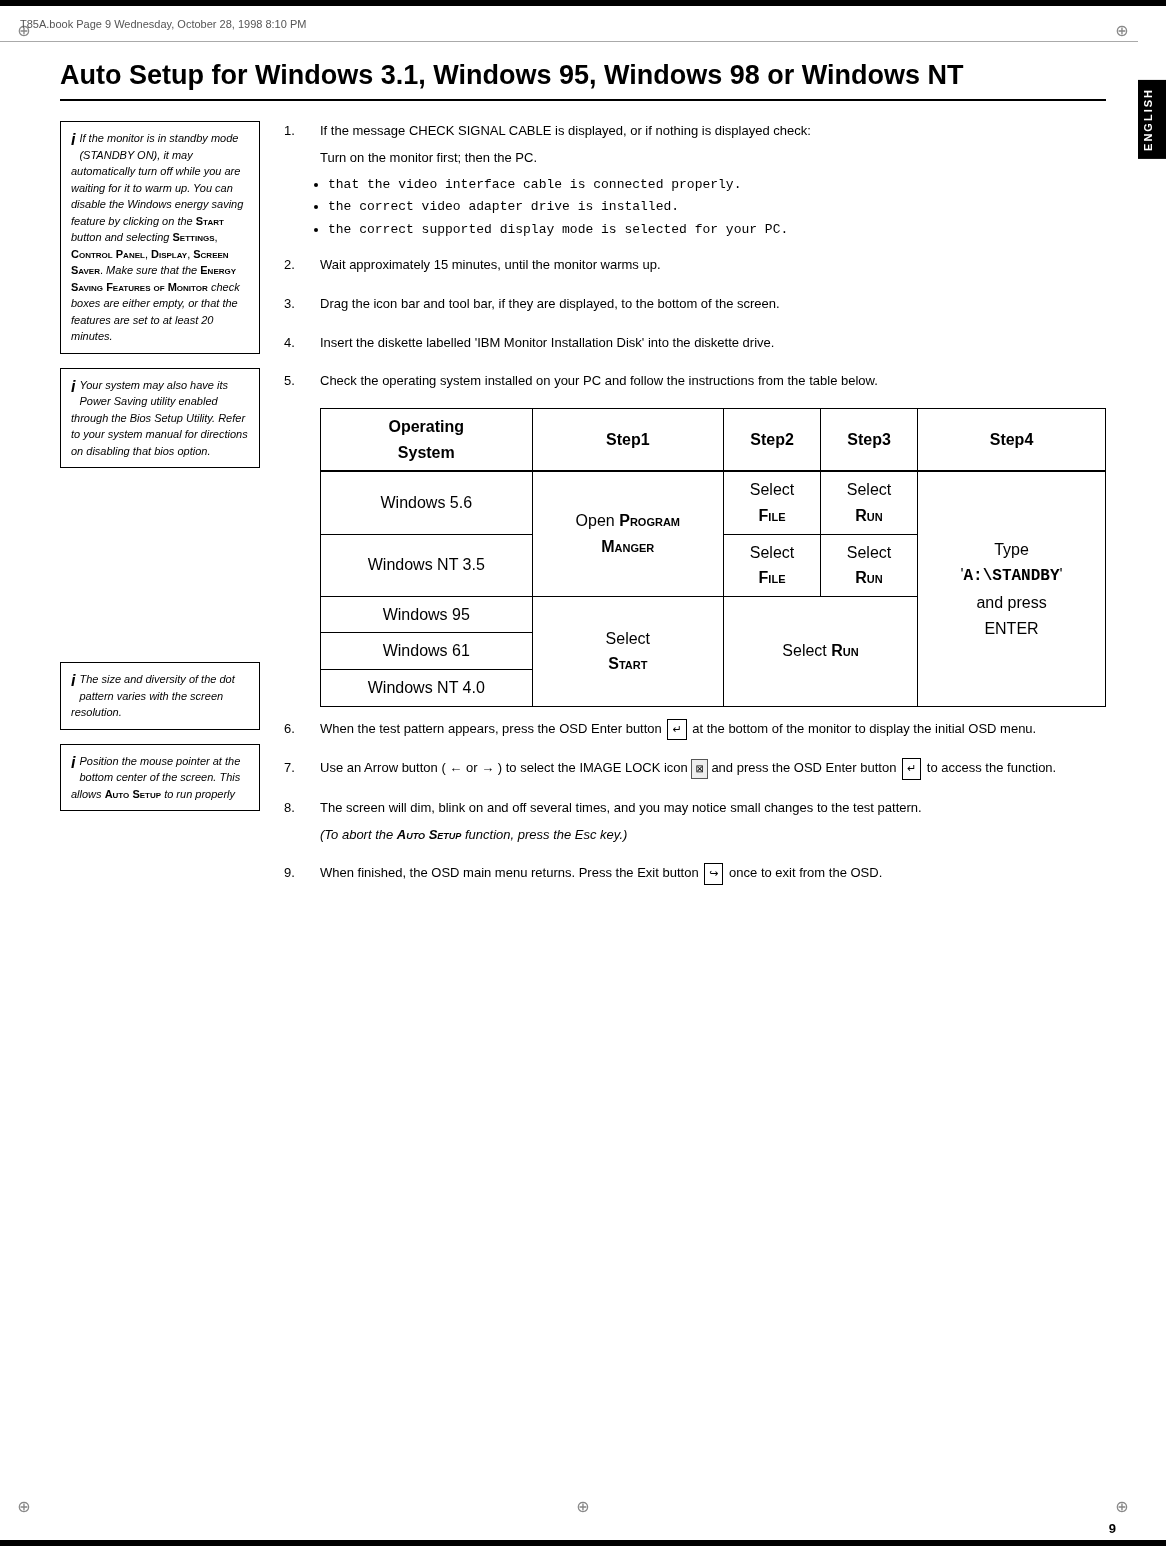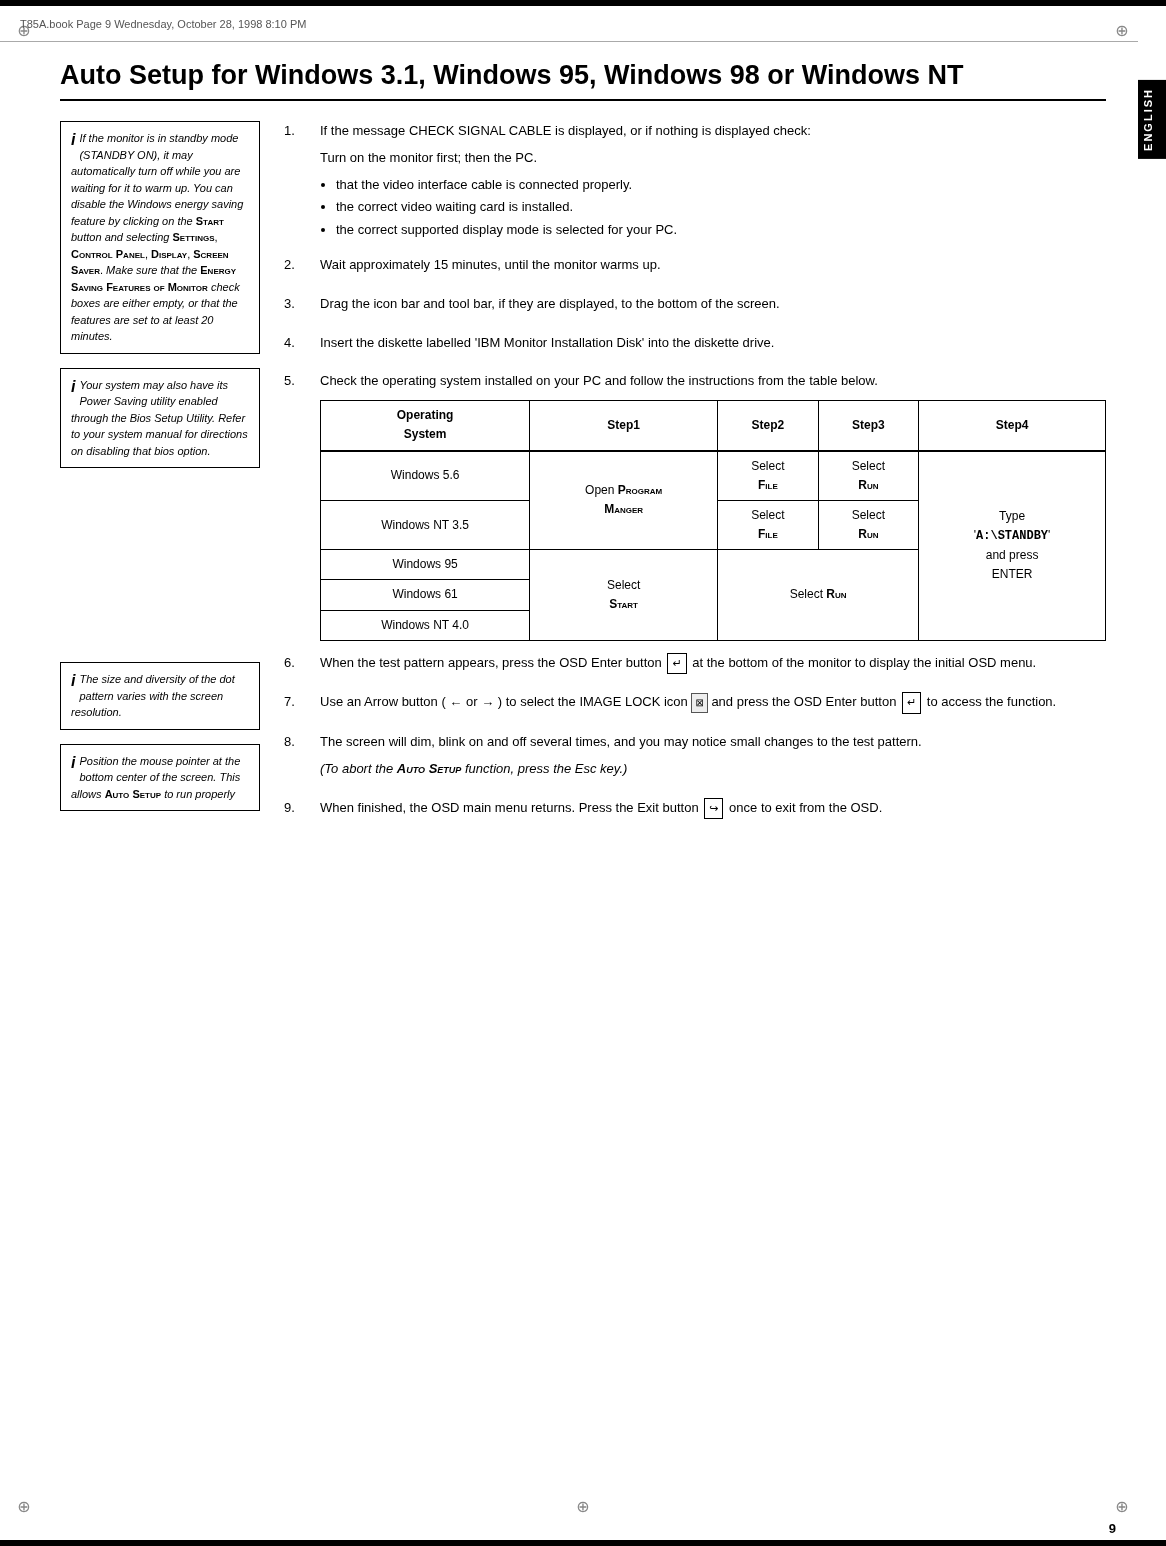--- a/index.html
+++ b/index.html
@@ -138,33 +138,34 @@
       min-width: 20px;
       font-weight: normal;
     }
     .step-content {
       flex: 1;
     }
     .step-content p {
       margin-bottom: 6px;
     }
     .step-content ul {
-      margin-left: 16px;
+      margin-left: 8px;
       margin-top: 4px;
+      font-family: Liberation Mono, monospace;
     }
     .step-content ul li {
       margin-bottom: 2px;
     }
 
     
     .os-table {
       border-collapse: collapse;
       width: 100%;
-      margin-top: 8px;
-      font-size: 12px;
+      margin-top: 16px;
+      font-size: 16px;
     }
     .os-table th, .os-table td {
       border: 1px solid #000;
       padding: 5px 8px;
       text-align: left;
       vertical-align: middle;
     }
     .os-table th {
       font-weight: bold;
       background: #fff;
@@ -299,21 +300,21 @@
 
     <div class="right-col">
 
       <div class="step">
         <div class="step-num">1.</div>
         <div class="step-content">
           <p>If the message CHECK SIGNAL CABLE is displayed, or if nothing is displayed check:</p>
           <p>Turn on the monitor first; then the PC.</p>
           <ul>
             <li>that the video interface cable is connected properly.</li>
-            <li>the correct video waiting card is installed.</li>
+            <li>the correct video adapter drive is installed.</li>
             <li>the correct supported display mode is selected for your PC.</li>
           </ul>
         </div>
       </div>
 
       <div class="step">
         <div class="step-num">2.</div>
         <div class="step-content">
           <p>Wait approximately 15 minutes, until the monitor warms up.</p>
         </div>

